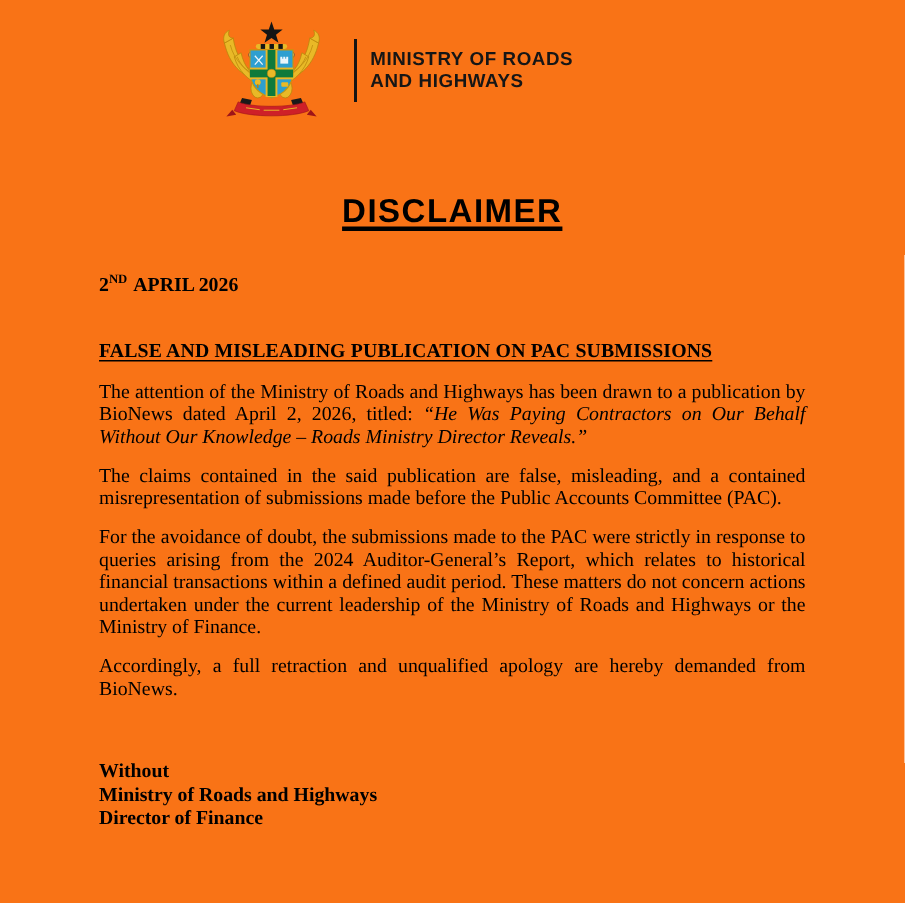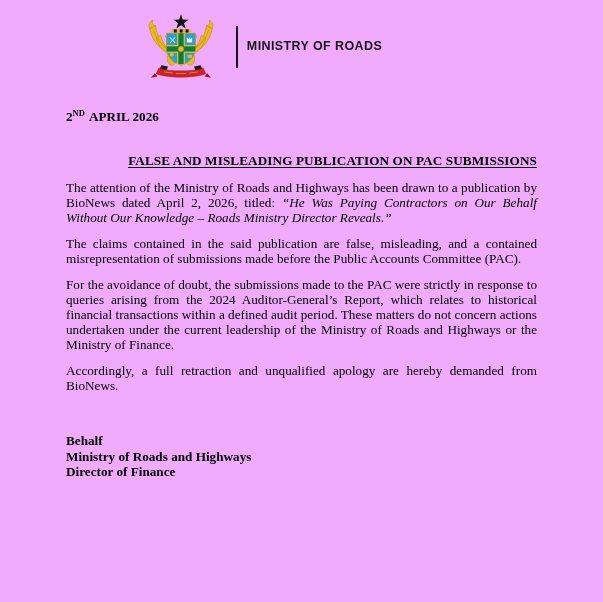--- a/index.html
+++ b/index.html
@@ -5,21 +5,21 @@
   * { box-sizing: border-box; }
   html, body { margin: 0; padding: 0; background: #ffffff; }
   body {
     width: 603px; height: 602px;
     font-family: "Liberation Serif", serif;
     color: #000;
   }
   .page {
     position: relative;
     width: 603px; height: 602px;
-    background: #f0abfc;
+    background: #f97316;
     overflow: hidden;
   }
 
   
   .letterhead {
     display: flex;
     align-items: center;
     justify-content: center;
     gap: 9px;
     padding-top: 13px;
@@ -63,21 +63,21 @@
   }
   .date-line sup {
     font-size: 8.5px;
     line-height: 0;
     vertical-align: super;
   }
   .date-line .date-rest { margin-left: 4px; }
 
   .subject-line {
     margin-top: 28px;
-    text-align: right;
+    text-align: left;
     font-weight: 700;
     font-size: 13.2px;
     letter-spacing: 0.1px;
   }
   .subject-line .u { text-decoration: underline; text-underline-offset: 2px; }
 
   p.body-par {
     margin: 11px 0 0 0;
     font-size: 13.2px;
     line-height: 15px;
@@ -150,23 +150,27 @@
         <circle cx="56" cy="64" r="3" fill="#E9B927"></circle>
         <rect x="55.2" y="66" width="1.6" height="4" fill="#B8860B"></rect>
         <rect x="80" y="64" width="7" height="4.5" rx="1" fill="#E9B927"></rect>
 
         <circle cx="70" cy="55" r="4.2" fill="#E9B927" stroke="#B8860B" stroke-width="0.6"></circle>
       </svg>
     </div>
     <div class="lh-divider"></div>
     <div class="ministry-name">
       <div>MINISTRY OF ROADS</div>
+      <div>AND HIGHWAYS</div>
     </div>
   </div>
 
+  <div class="doc-title">
+    <span class="u">DISCLAIMER</span>
+  </div>
 
   <div class="content">
 
     <div class="date-line">
       <span>2</span><sup>ND</sup><span class="date-rest">APRIL 2026</span>
     </div>
 
     <div class="subject-line">
       <span class="u">FALSE AND MISLEADING PUBLICATION ON PAC SUBMISSIONS</span>
     </div>
@@ -174,19 +178,19 @@
     <p class="body-par first"><span>The attention of the Ministry of Roads and Highways has been drawn to a publication by BioNews dated April 2, 2026, titled: </span><span class="quote-italic">“He Was Paying Contractors on Our Behalf Without Our Knowledge – Roads Ministry Director Reveals.”</span></p>
 
     <p class="body-par">The claims contained in the said publication are false, misleading, and a contained misrepresentation of submissions made before the Public Accounts Committee (PAC).</p>
 
     <p class="body-par">For the avoidance of doubt, the submissions made to the PAC were strictly in response to queries arising from the 2024 Auditor-General’s Report, which relates to historical financial transactions within a defined audit period. These matters do not concern actions undertaken under the current leadership of the Ministry of Roads and Highways or the Ministry of Finance.</p>
 
     <p class="body-par">Accordingly, a full retraction and unqualified apology are hereby demanded from BioNews.</p>
 
 
     <div class="signature">
-      <div>Behalf</div>
+      <div>Without</div>
       <div>Ministry of Roads and Highways</div>
       <div>Director of Finance</div>
     </div>
 
   </div>
 </div>
 
 </body></html>

